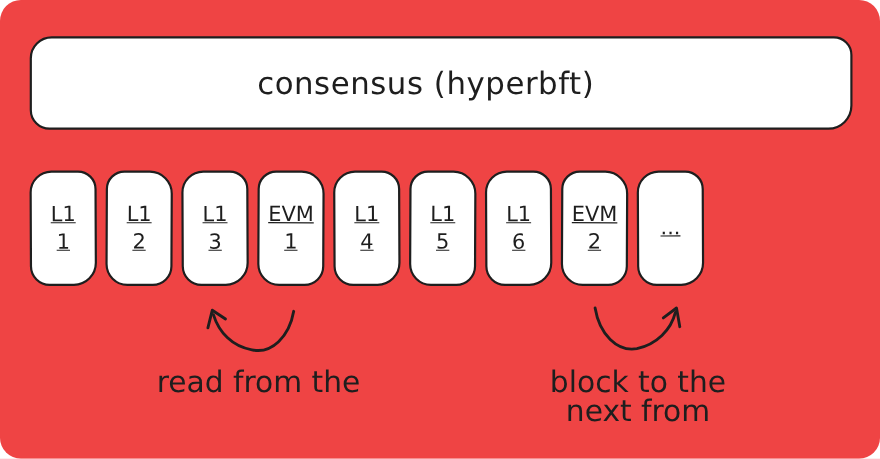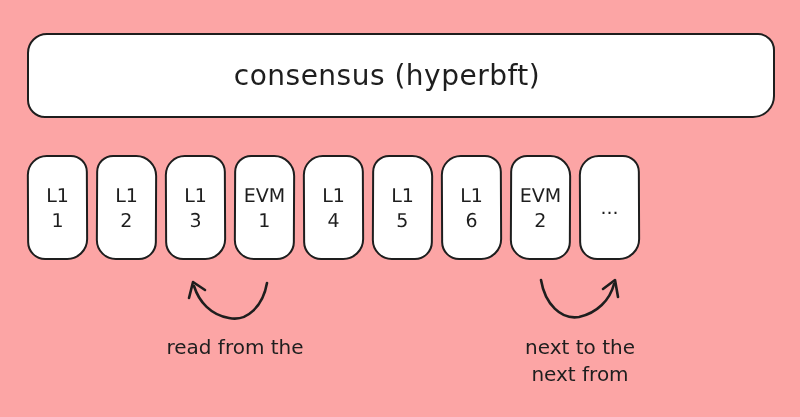--- a/index.html
+++ b/index.html
@@ -4,24 +4,25 @@
 <style>
   html, body {
     margin: 0;
     padding: 0;
     background: #ffffff;
   }
   #canvas {
     position: relative;
     width: 800px;
     height: 417px;
-    background: #fca5a5;
+    background: #ef4444;
     font-family: "DejaVu Sans", sans-serif;
     color: #1e1e1e;
     overflow: hidden;
+    border-radius: 19px;
   }
 
   
   #consensus-box {
     position: absolute;
     left: 27px;
     top: 33px;
     width: 748px;
     height: 85px;
     box-sizing: border-box;
@@ -40,20 +41,21 @@
 
   
   #block-row {
     position: absolute;
     left: 27px;
     top: 155px;
     width: 751px;
     height: 105px;
     display: flex;
     gap: 8px;
+    text-decoration: underline;
   }
   .block {
     box-sizing: border-box;
     width: 61px;
     height: 105px;
     flex: 0 0 61px;
     border: 2.5px solid #1e1e1e;
     border-radius: 20px 17px 21px 18px;
     background: #ffffff;
     display: flex;
@@ -87,21 +89,21 @@
     stroke-linecap: round;
     stroke-linejoin: round;
   }
 
   
   .caption {
     position: absolute;
     top: 334px;
     width: 220px;
     text-align: center;
-    font-size: 20px;
+    font-size: 27px;
     line-height: 27px;
   }
   #read-caption  { left: 125px; }
   #write-caption { left: 470px; }
 </style>
 </head>
 <body>
 
 <div id="canvas">
 
@@ -156,17 +158,17 @@
     <g>
       <path d="M 541 280 C 545 304, 561 320, 579 317 C 597 313, 610 300, 614 284"></path>
       <path d="M 603 289 L 615 280 L 618 297"></path>
     </g>
   </svg>
 
   <div class="caption" id="read-caption">
     <div>read from the</div>
   </div>
   <div class="caption" id="write-caption">
-    <div>next to the</div>
+    <div>block to the</div>
     <div>next from</div>
   </div>
 
 </div>
 
 </body></html>

